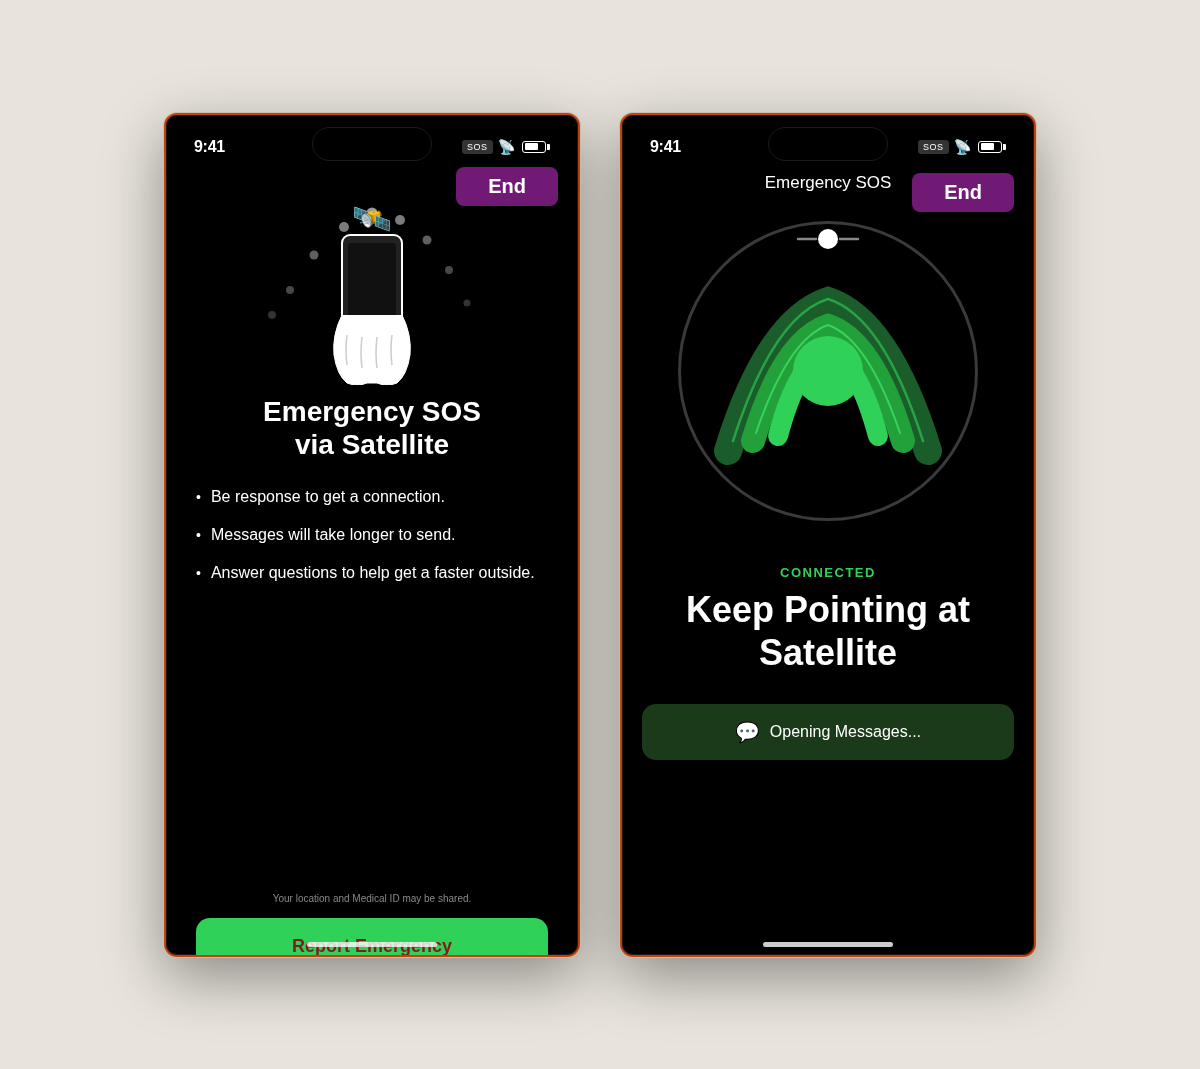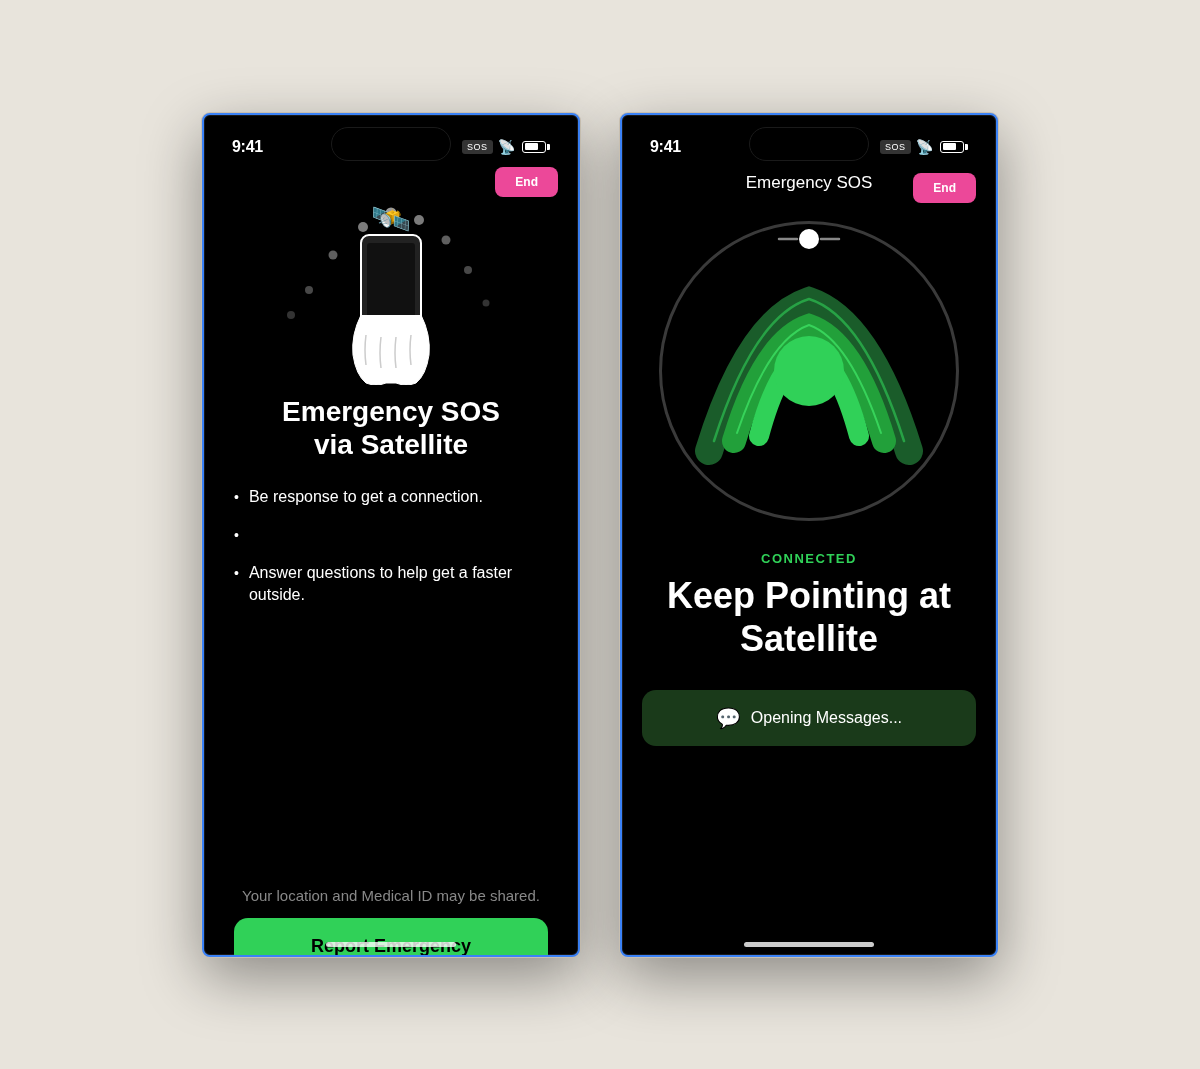--- a/index.html
+++ b/index.html
@@ -13,26 +13,26 @@
       font-family: -apple-system, BlinkMacSystemFont, 'SF Pro Display', 'Helvetica Neue', sans-serif;
       overflow: hidden;
     }
     .phones-container {
       display: flex;
       gap: 40px;
       align-items: center;
       justify-content: center;
     }
     .phone {
-      width: 378px;
+      width: 416px;
       height: 844px;
       background: #000;
-      border-radius: 8px;
+      border-radius: 13px;
       position: relative;
-      border: 2px solid #3b82f6;
+      border: 2px solid #c2410c;
       box-shadow: 0 0 0 1px #c8bfb0, inset 0 0 0 1px #1a1a1a, 0 20px 60px rgba(0,0,0,0.4);
       overflow: hidden;
     }
     
     .phone::before {
       content: '';
       position: absolute;
       right: -4px;
       top: 140px;
       width: 4px;
@@ -110,26 +110,26 @@
       background: #000;
       border-radius: 20px;
       z-index: 10;
       border: 1.5px solid #1a1a1a;
     }
     
     .end-button {
       position: absolute;
       top: 52px;
       right: 20px;
-      background: #ec4899;
+      background: #701a75;
       color: #fff;
       border: none;
       border-radius: 8px;
-      padding: 8px 20px;
-      font-size: 12px;
+      padding: 8px 32px;
+      font-size: 20px;
       font-weight: 600;
       z-index: 5;
     }
 
     
     .phone1-content {
       padding: 0 30px;
       display: flex;
       flex-direction: column;
       height: 100%;
@@ -181,27 +181,27 @@
     .bottom-section {
       margin-top: auto;
       padding-bottom: 30px;
       display: flex;
       flex-direction: column;
       align-items: center;
       gap: 14px;
     }
     .location-note {
       color: #888;
-      font-size: 15px;
+      font-size: 10px;
       text-align: left;
     }
     .report-button {
       width: 100%;
       background: #30d158;
-      color: #000000;
+      color: #7f1d1d;
       border: none;
       border-radius: 14px;
       padding: 18px;
       font-size: 18px;
       font-weight: 600;
       cursor: pointer;
     }
     .home-indicator {
       position: absolute;
       bottom: 8px;
@@ -268,21 +268,21 @@
       border-radius: 50%;
       z-index: 5;
     }
     .connected-label {
       color: #30d158;
       font-size: 13px;
       font-weight: 600;
       text-align: center;
       letter-spacing: 1.5px;
       text-transform: uppercase;
-      margin-top: 30px;
+      margin-top: 44px;
     }
     .pointing-title {
       color: #fff;
       font-size: 36px;
       font-weight: 700;
       text-align: center;
       margin-top: 8px;
       line-height: 1.2;
     }
     .messages-button {
@@ -381,20 +381,21 @@
 via Satellite</span>
       </h1>
 
       <div class="sos-bullets">
         <div class="sos-bullet">
           <span class="bullet-dot">•</span>
           <span>Be response to get a connection.</span>
         </div>
         <div class="sos-bullet">
           <span class="bullet-dot">•</span>
+          <span>Messages will take longer to send.</span>
         </div>
         <div class="sos-bullet">
           <span class="bullet-dot">•</span>
           <span>Answer questions to help get a faster outside.</span>
         </div>
       </div>
 
       <div class="bottom-section">
         <span class="location-note">Your location and Medical ID may be shared.</span>
         <button class="report-button">Report Emergency</button>

